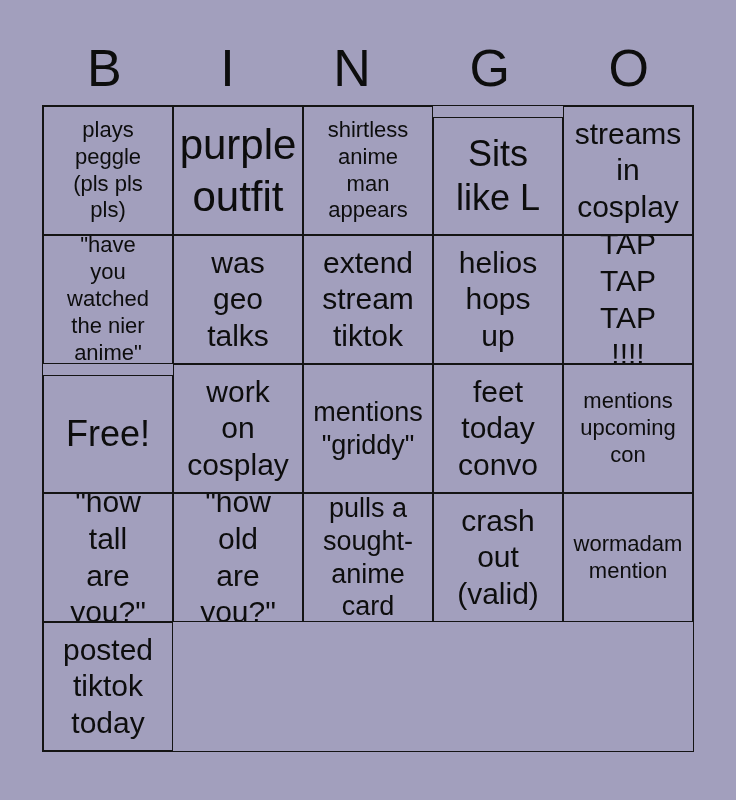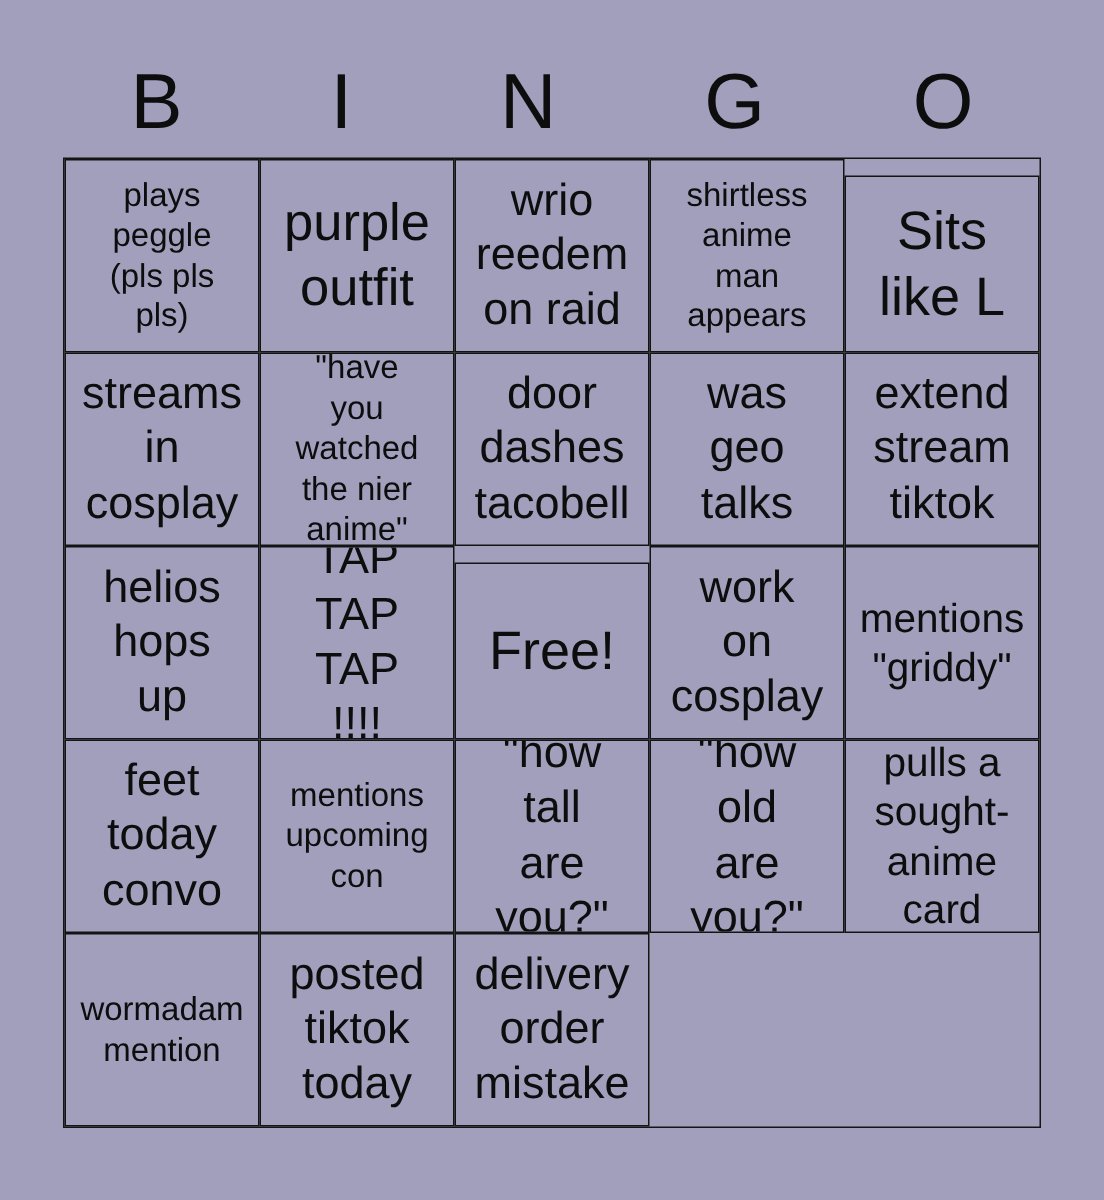--- a/index.html
+++ b/index.html
@@ -38,60 +38,54 @@
     text-align: center;
     white-space: pre-line;
     line-height: 1.22;
     padding: 20px;
     box-sizing: border-box;
     overflow: hidden;
   }
   .cell[data-size="xs"] { font-size: 22px; }
   .cell[data-size="sm"] { font-size: 27px; }
   .cell[data-size="md"] { font-size: 30px; }
-  .cell[data-size="ml"] { font-size: 35px; }
+  .cell[data-size="ml"] { font-size: 42px; }
   .cell[data-size="lg"] { font-size: 36px; margin-top: 11px; }
 </style>
 </head>
 <body>
 
 <div class="title">
   <span>B</span>
   <span>I</span>
   <span>N</span>
   <span>G</span>
   <span>O</span>
 </div>
 
 <div class="grid">
   <div class="cell" data-size="xs">plays
 peggle
 (pls pls
 pls)</div>
   <div class="cell" data-size="ml">purple
 outfit</div>
-  <div class="cell" data-size="md">wrio
-reedem
-on raid</div>
   <div class="cell" data-size="xs">shirtless
 anime
 man
 appears</div>
   <div class="cell" data-size="lg">Sits
 like L</div>
   <div class="cell" data-size="md">streams
 in
 cosplay</div>
   <div class="cell" data-size="xs">"have you
 watched
 the nier
 anime"</div>
-  <div class="cell" data-size="md">door
-dashes
-tacobell</div>
   <div class="cell" data-size="md">was
 geo
 talks</div>
   <div class="cell" data-size="md">extend
 stream
 tiktok</div>
   <div class="cell" data-size="md">helios
 hops
 up</div>
   <div class="cell" data-size="md">TAP
@@ -111,21 +105,21 @@
 con</div>
   <div class="cell" data-size="md">"how
 tall are
 you?"</div>
   <div class="cell" data-size="md">"how
 old are
 you?"</div>
   <div class="cell" data-size="sm">pulls a
 sought-
 anime card</div>
+  <div class="cell" data-size="md">crash
+out
+(valid)</div>
   <div class="cell" data-size="xs">wormadam
 mention</div>
   <div class="cell" data-size="md">posted
 tiktok
 today</div>
-  <div class="cell" data-size="md">delivery
-order
-mistake</div>
 </div>
 
 </body></html>

